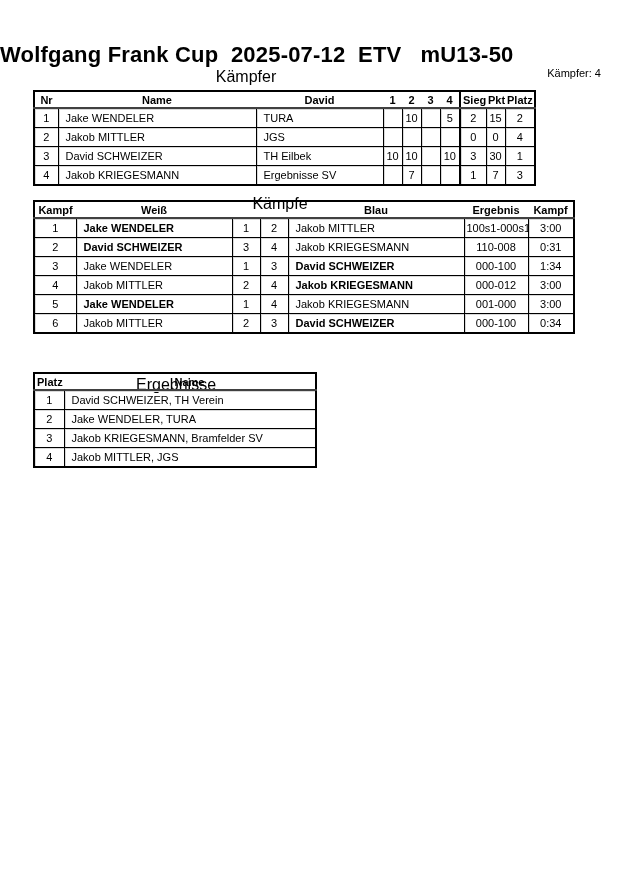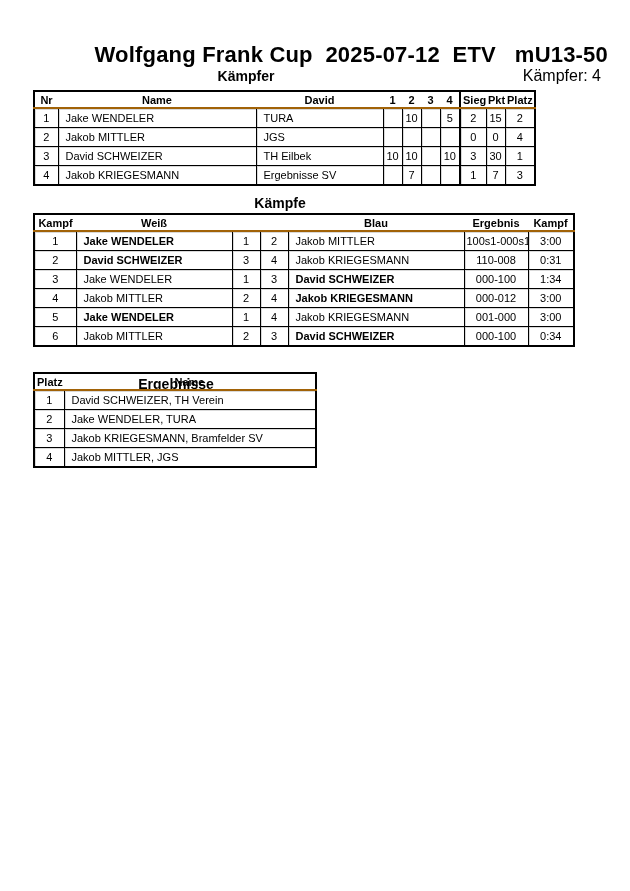--- a/index.html
+++ b/index.html
@@ -1,36 +1,36 @@
 <!DOCTYPE html>
 <html><head>
 <meta charset="utf-8">
 <style>
   html,body{margin:0;padding:0;}
   body{
     width:630px;height:891px;background:#ffffff;color:#000;
     font-family:"Liberation Sans", sans-serif;position:relative;overflow:hidden;
   }
   .page-title{
-    position:absolute;top:42px;left:0;width:608px;text-align:right;
+    position:absolute;top:42px;left:0;width:608px;text-align:left;
     font-size:22px;font-weight:bold;white-space:pre;letter-spacing:0.2px;
   }
   .section-title{
     position:absolute;transform:translateX(-50%);
-    font-size:14px;font-weight:bold;white-space:nowrap;
+    font-size:16px;font-weight:normal;white-space:nowrap;
   }
   .count-label{
-    position:absolute;top:67px;right:29px;font-size:16px;
+    position:absolute;top:67px;right:29px;font-size:11px;
   }
   table.grid{
     position:absolute;border-collapse:collapse;table-layout:fixed;
     border:2px solid #000;font-size:11px;
   }
   table.grid th{
-    border:none;border-bottom:2px solid #a16207;
+    border:none;border-bottom:2px solid #404040;
     font-weight:bold;height:15px;padding:0 2px;text-align:center;
     overflow:hidden;white-space:nowrap;
   }
   table.grid td{
     border:1px solid #000;height:18px;padding:0 2px;text-align:center;
     overflow:hidden;white-space:nowrap;vertical-align:middle;
     box-shadow:inset 1px 1px 0 #d9d9d9;
   }
   table.grid .left{text-align:left;padding-left:7px;}
   table.grid .thickL{border-left:2px solid #000;}
@@ -119,21 +119,21 @@
         <td></td>
         <td class="thickL">1</td>
         <td>7</td>
         <td>3</td>
       </tr>
     </tbody>
 </table>
 
 <div class="section-title" style="left:280px;top:195px;">Kämpfe</div>
 
-<table class="grid" id="matches-table" style="left:33px;top:213px;width:540px;">
+<table class="grid" id="matches-table" style="left:33px;top:200px;width:540px;">
   <colgroup>
     <col style="width:42px">
       <col style="width:156px">
       <col style="width:28px">
       <col style="width:28px">
     <col style="width:176px">
       <col style="width:64px">
       <col style="width:46px">
   </colgroup>
   <thead>

